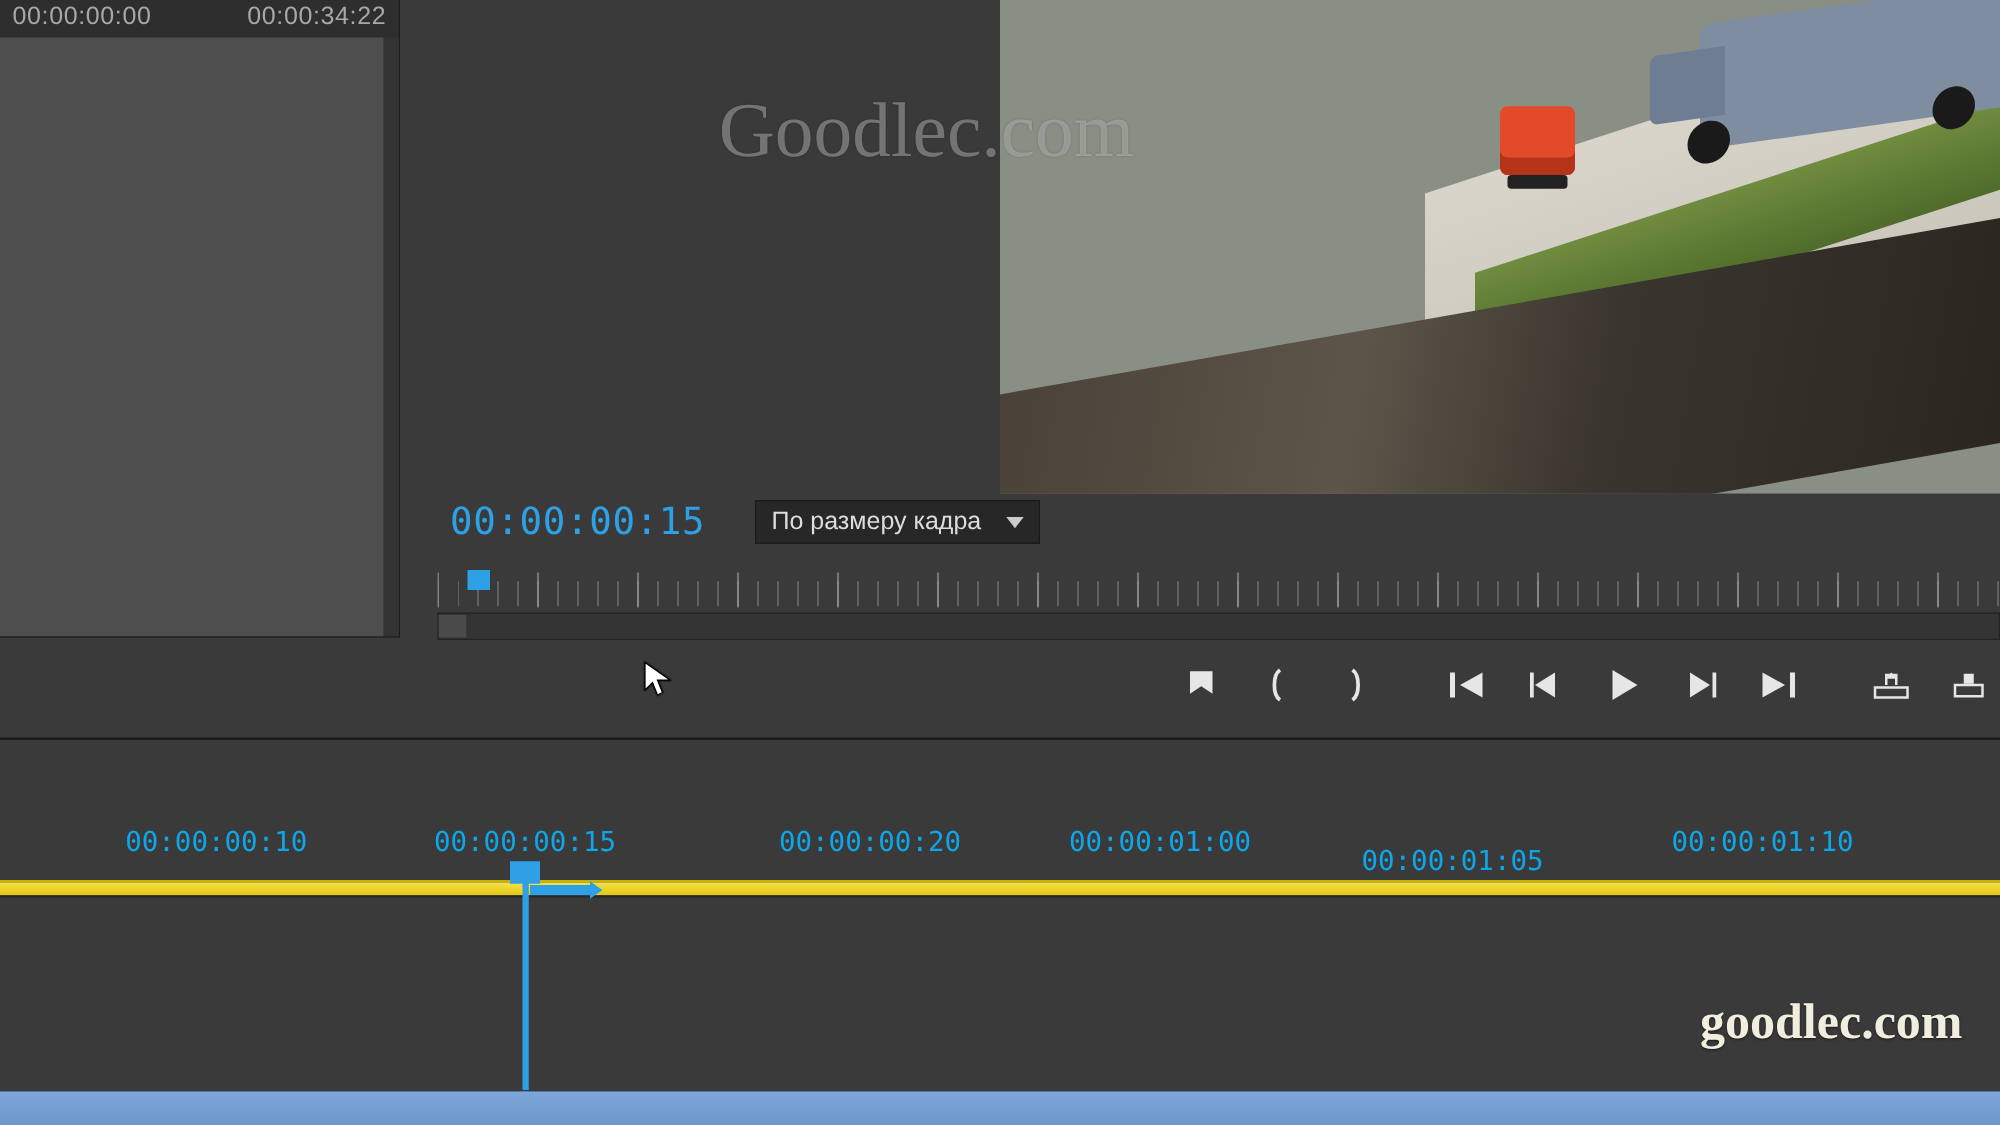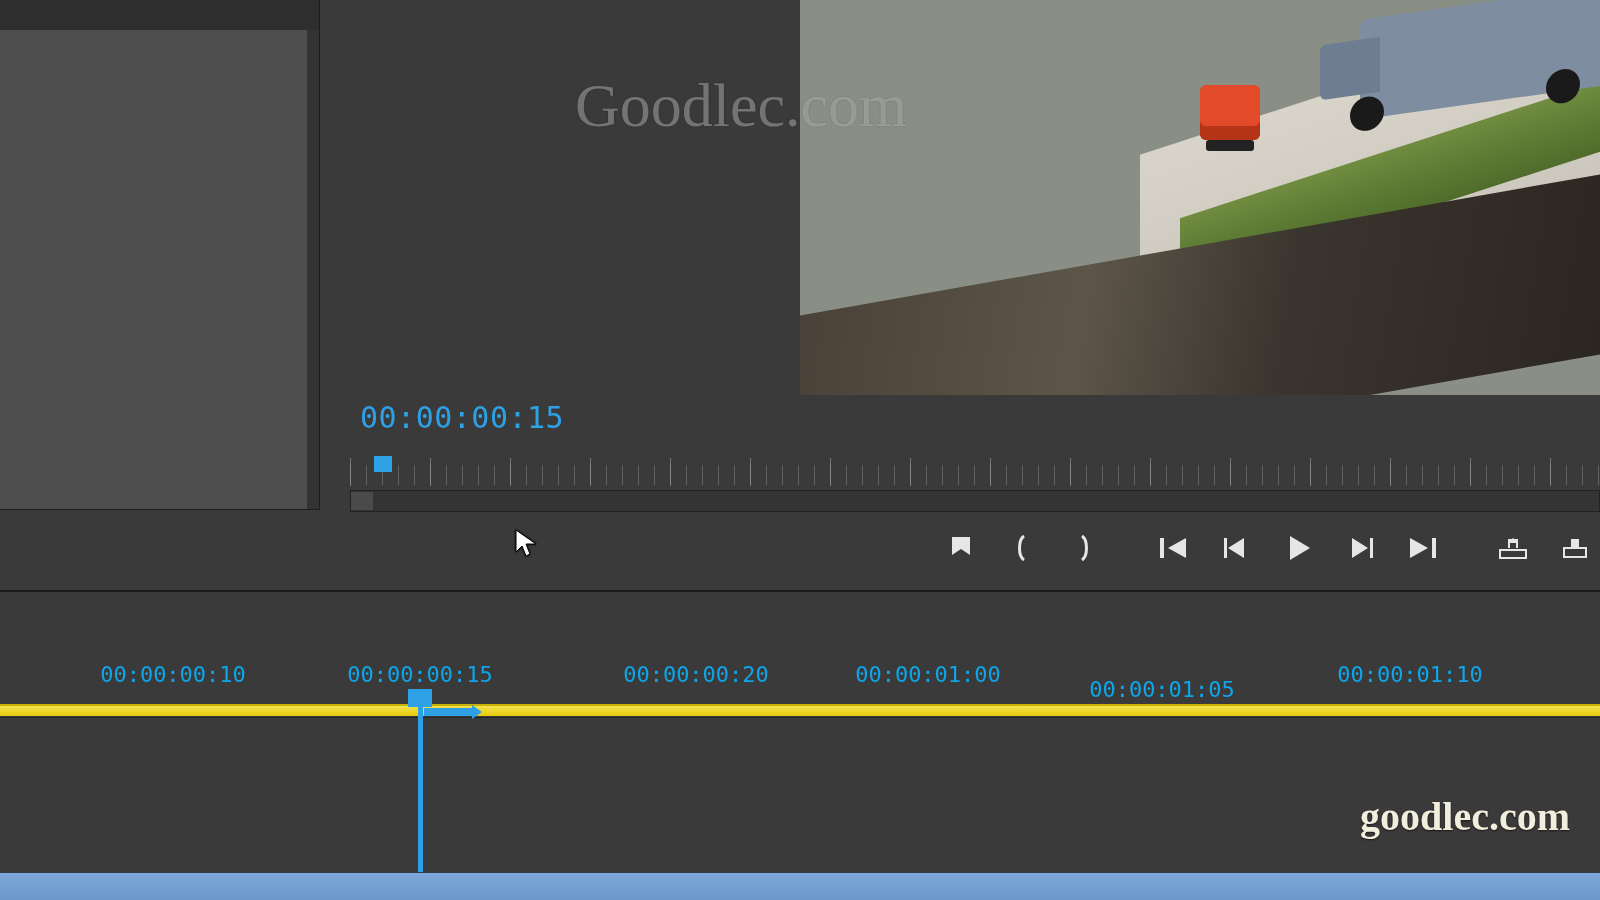--- a/index.html
+++ b/index.html
@@ -245,20 +245,24 @@
     color: #f2eedd;
     font-weight: 600;
     text-shadow: 0 1px 2px rgba(0,0,0,0.6);
     pointer-events:none;
   }
 </style>
 </head>
 <body>
 
 <div class="source-panel">
+  <div class="source-tc-row">
+    <span>00:00:00:00</span>
+    <span>00:00:34:22</span>
+  </div>
   <div class="source-body"></div>
   <div class="source-scroll"></div>
 </div>
 
 <div class="program-panel">
 
   <div class="video-frame">
     <div class="scene">
       <div class="sidewalk"></div>
       <div class="grass1"></div>
@@ -269,20 +273,21 @@
       </div>
       <div class="robot"></div>
       <div class="rail"></div>
     </div>
   </div>
 
   <div class="watermark">Goodlec.com</div>
 
   <div class="tc-row">
     <div class="timecode">00:00:00:15</div>
+    <div class="zoom-dd">По размеру кадра</div>
   </div>
 
   <div class="mini-ruler">
     <div class="mini-ticks"></div>
     <div class="mini-ticks-major"></div>
     <div class="mini-playhead"></div>
     <div class="mini-bar">
       <div class="mini-bar-inner"></div>
     </div>
   </div>

